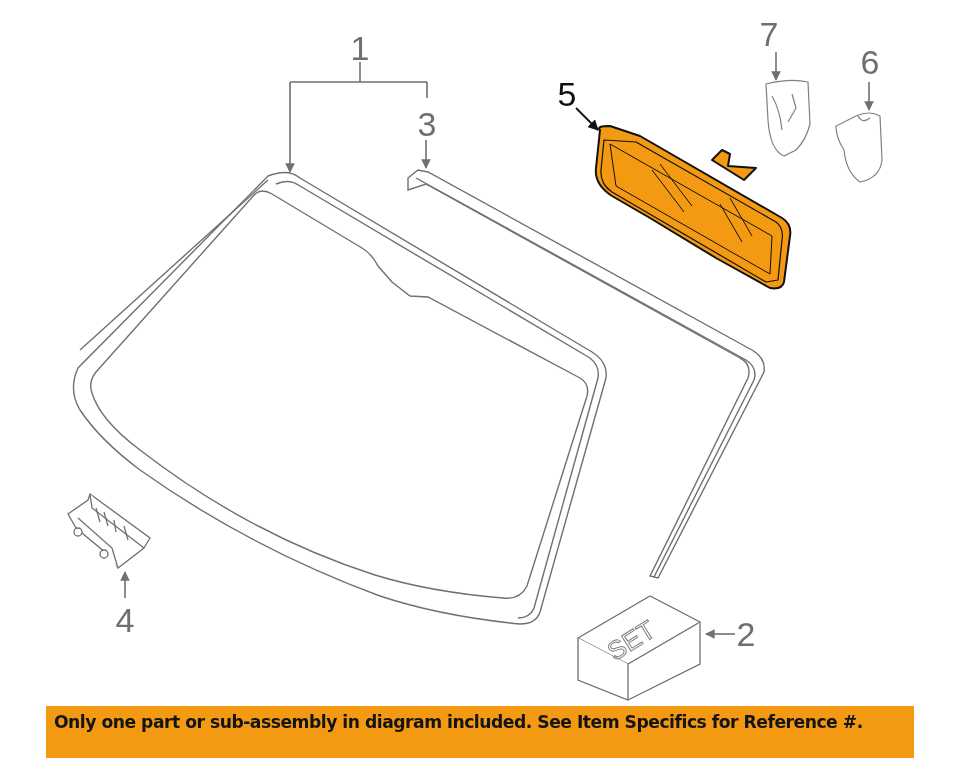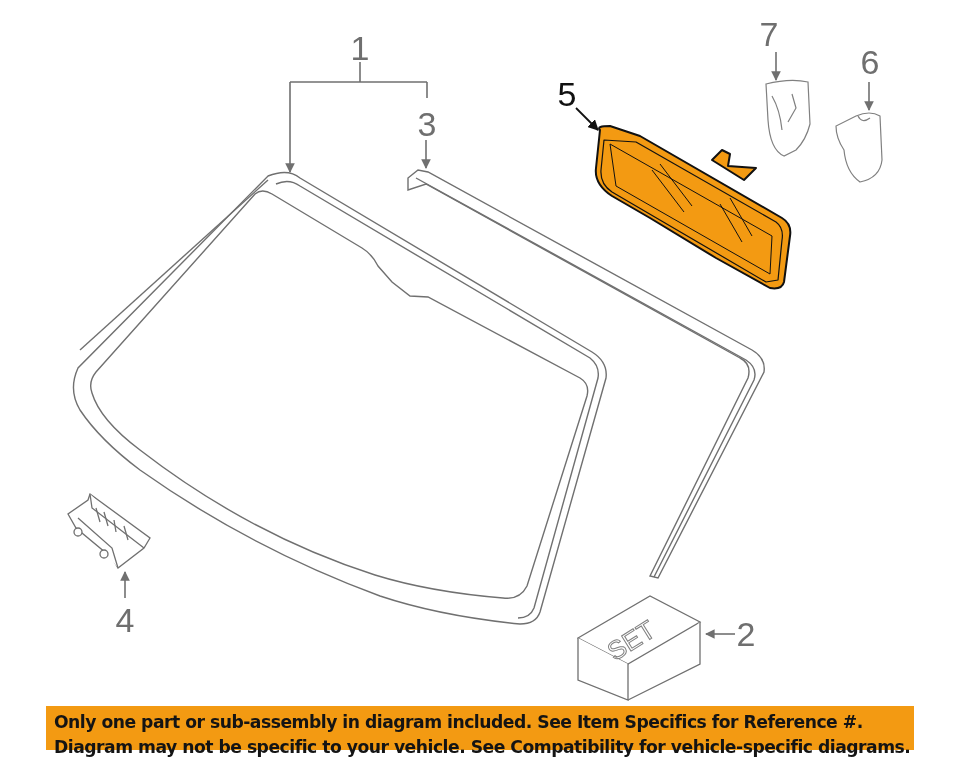--- a/index.html
+++ b/index.html
@@ -1,21 +1,21 @@
 <!DOCTYPE html>
 <html><head>
   <meta charset="utf-8">
   <style>
     html, body { margin: 0; padding: 0; background: #ffffff; }
     body { width: 960px; height: 766px; position: relative; overflow: hidden; font-family: "Liberation Sans", sans-serif; }
     #diagram { position: absolute; left: 0; top: 0; width: 960px; height: 766px; }
     .callout { font-family: "Liberation Sans", sans-serif; font-size: 34px; fill: #6f6f6f; }
     .callout-dark { fill: #111111; }
     .banner {
-      position: absolute; left: 46px; top: 706px; width: 868px; height: 44px;
+      position: absolute; left: 46px; top: 706px; width: 868px; height: 52px;
       background: #f39a12; box-sizing: border-box; padding: 4px 8px 4px 8px;
       font-family: "DejaVu Sans", sans-serif; font-weight: bold; color: #141414;
       font-size: 17.2px; line-height: 25px; letter-spacing: -0.5px; white-space: nowrap;
     }
     .banner div { display: block; }
   </style>
 </head>
 <body>
 
 <svg id="diagram" viewBox="0 0 960 766" xmlns="http://www.w3.org/2000/svg">
@@ -89,14 +89,13 @@
   <text class="callout" x="427" y="136" text-anchor="middle">3</text>
   <text class="callout" x="125" y="632" text-anchor="middle">4</text>
   <text class="callout" x="746" y="646" text-anchor="middle">2</text>
   <text class="callout callout-dark" x="567" y="106" text-anchor="middle">5</text>
   <text class="callout" x="769" y="46" text-anchor="middle">7</text>
   <text class="callout" x="870" y="74" text-anchor="middle">6</text>
 </svg>
 
 <div class="banner">
   <div>Only one part or sub-assembly in diagram included. See Item Specifics for Reference #.</div>
-  <div>Diagram may not be specific to your vehicle. See Compatibility for vehicle-specific diagrams.</div>
 </div>
 
 </body></html>

